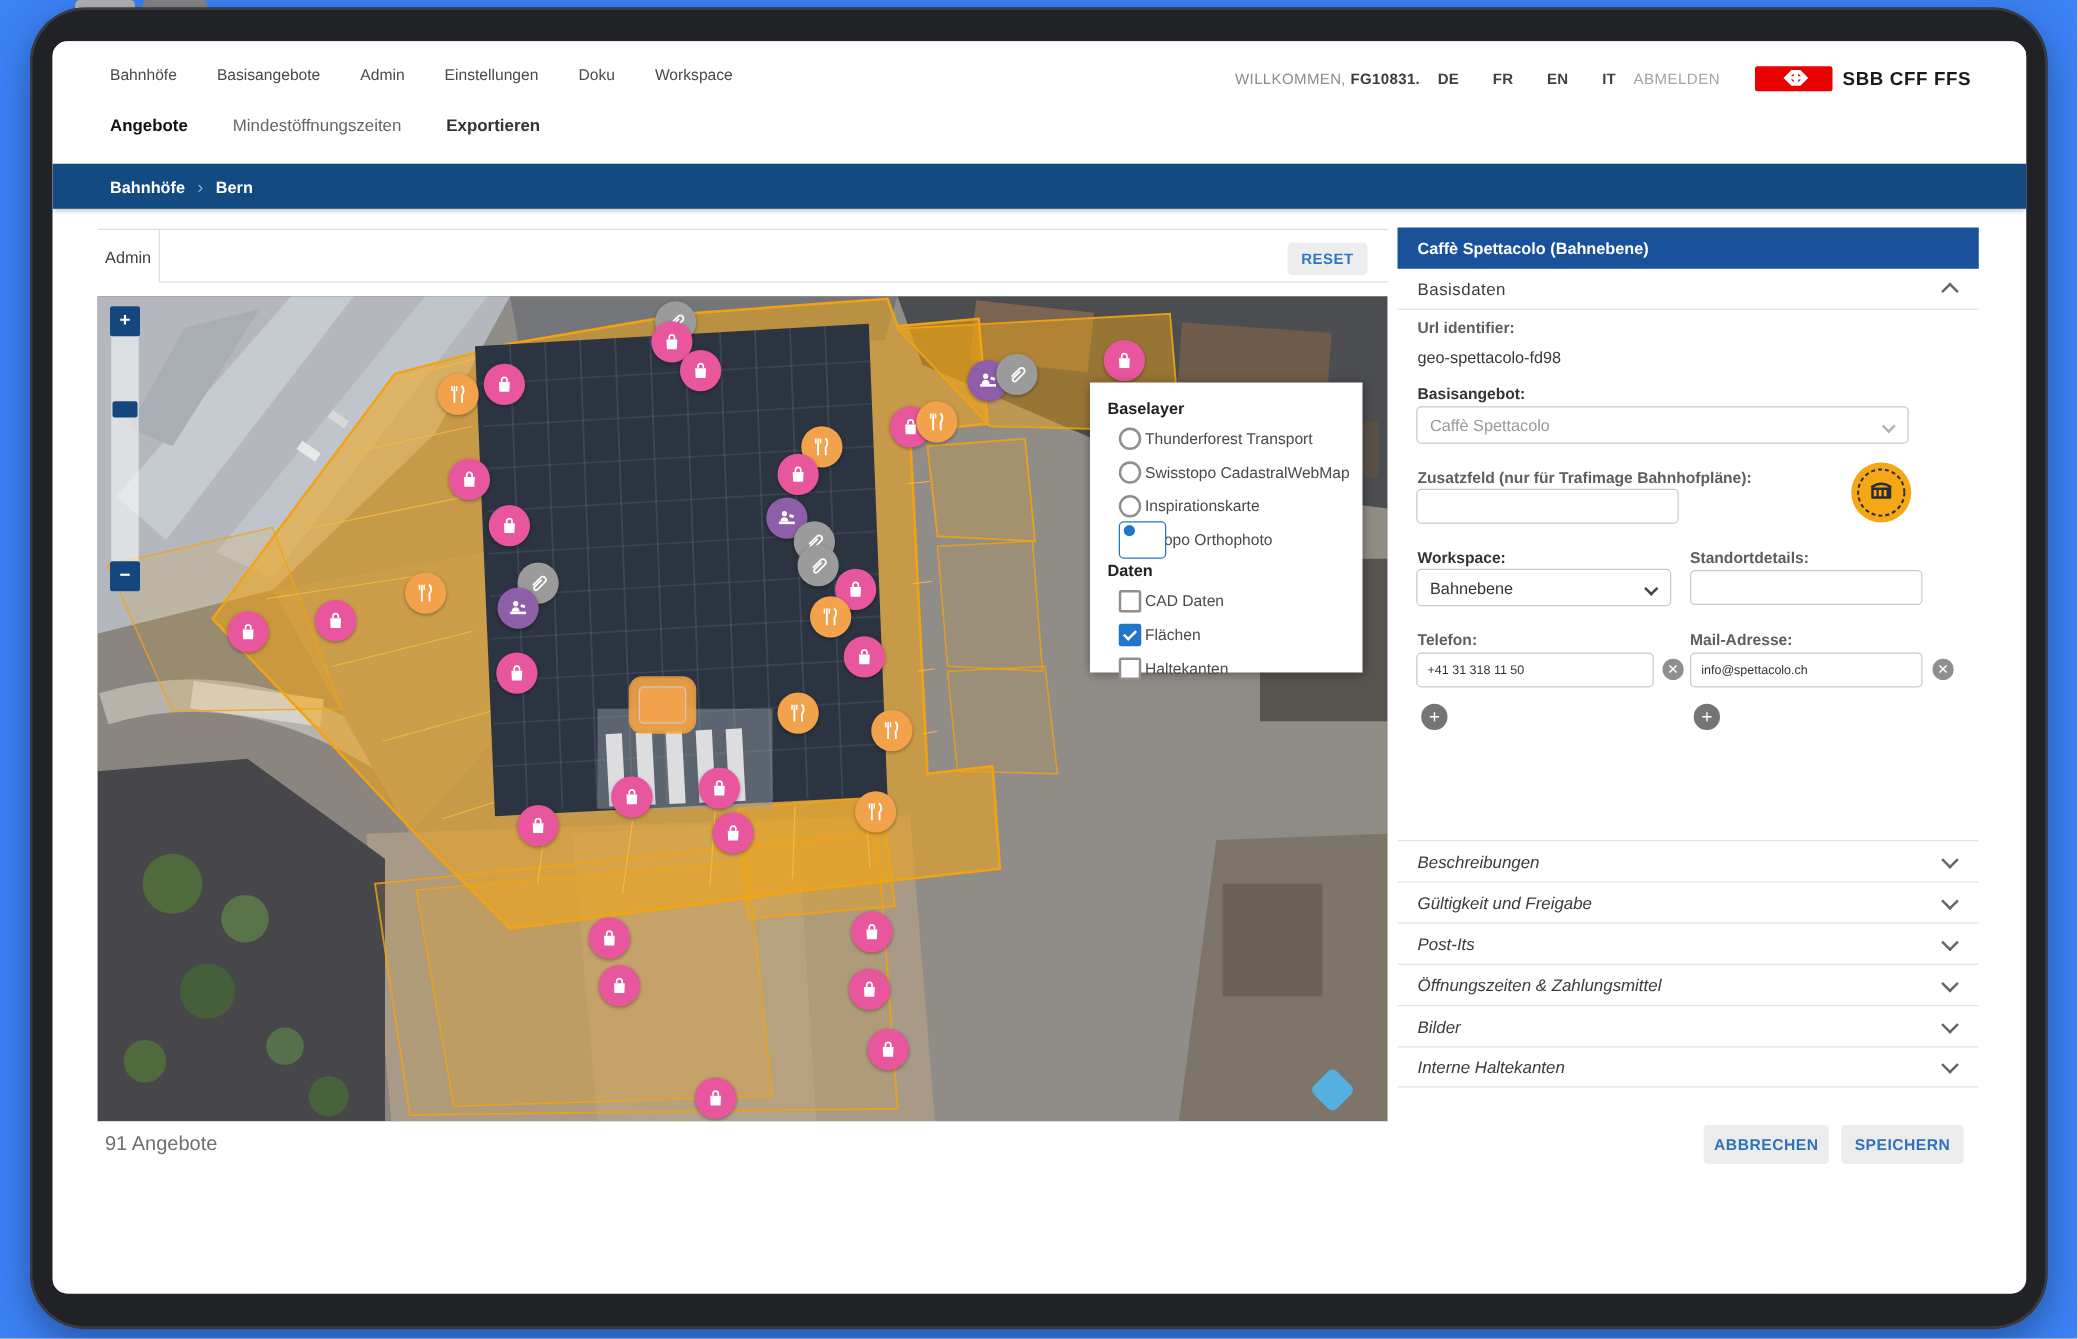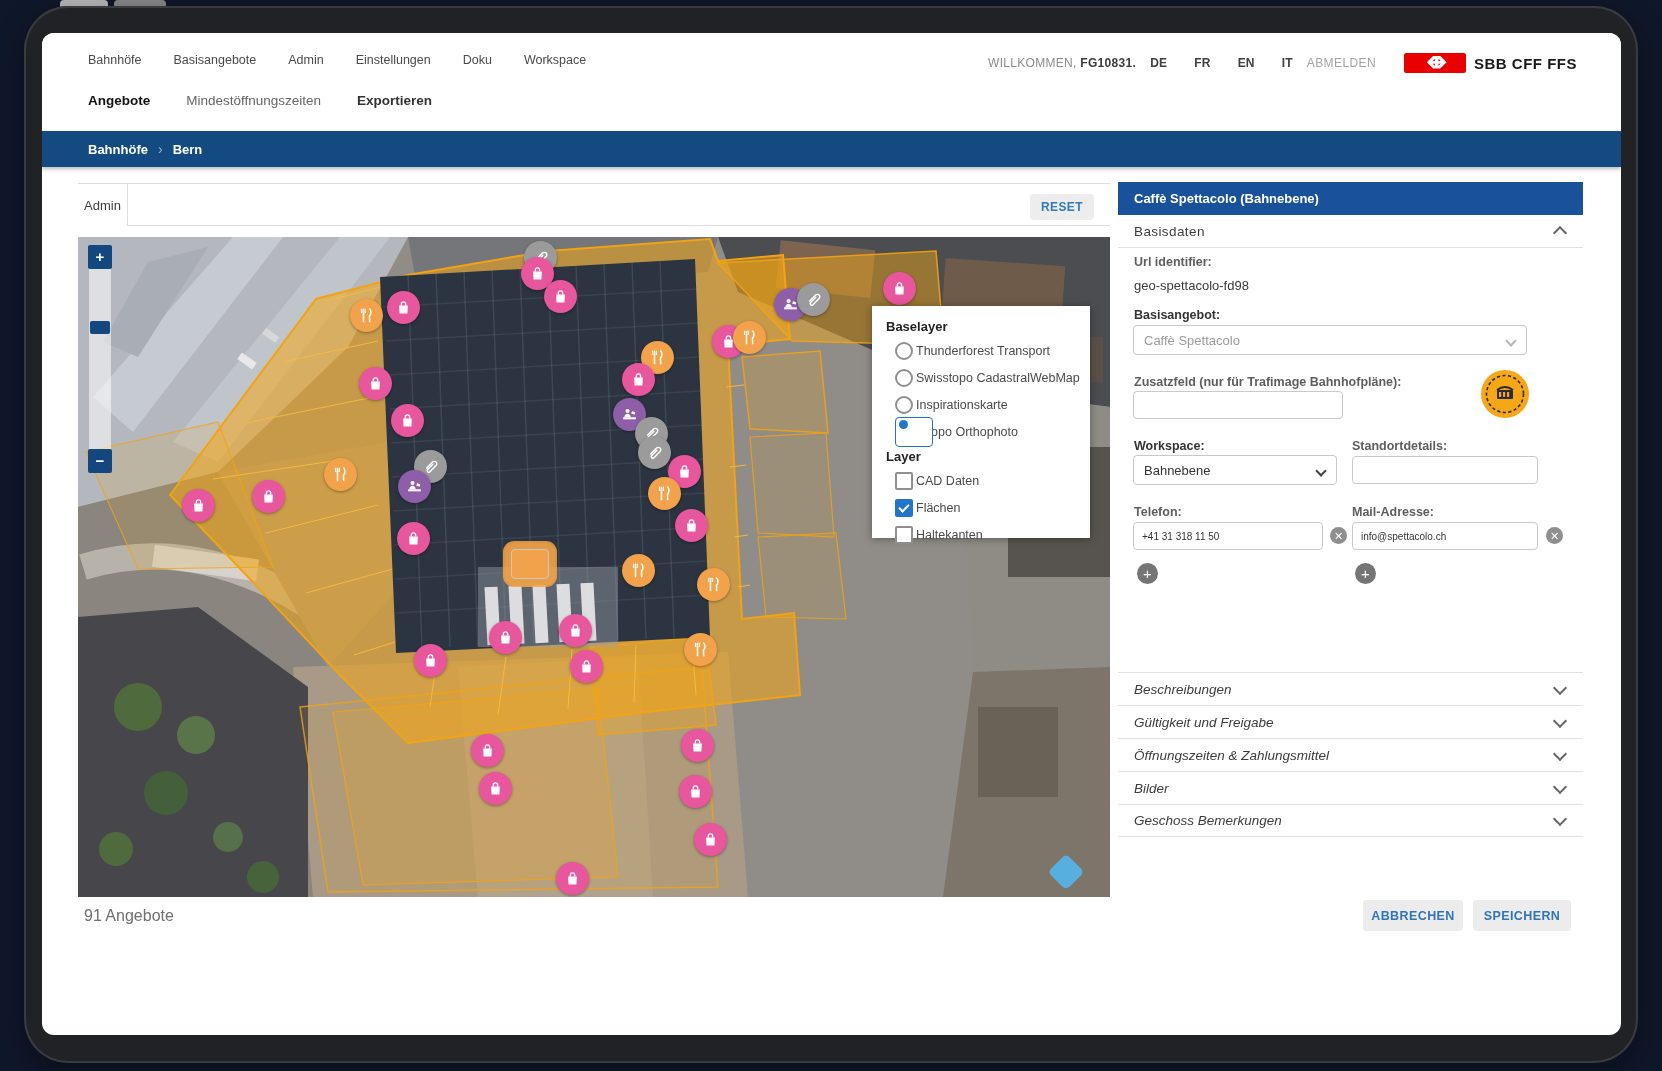--- a/index.html
+++ b/index.html
@@ -1,16 +1,16 @@
 <!DOCTYPE html>
 <html><head>
 <meta charset="utf-8">
 <style>
   html,body{margin:0;padding:0;background:#fff;font-family:"Liberation Sans",sans-serif;}
-  #stage{position:relative;width:1662px;height:1071px;background:#0f172a;overflow:hidden;}
+  #stage{position:relative;width:1662px;height:1071px;background:#3b82f6;overflow:hidden;}
   .bgtab{position:absolute;top:0;height:14px;border-radius:4px 4px 0 0;}
   #bgtab1{left:60px;width:48px;background:#b5b5b5;}
   #bgtab2{left:114px;width:52px;background:#868686;}
   #frame{position:absolute;left:24px;top:6px;width:1614px;height:1057px;background:#212225;border-radius:44px;box-shadow:0 10px 30px rgba(0,0,0,.35), inset 0 0 0 2px #3a3b3f;}
   #content{position:absolute;left:42px;top:33px;width:1579px;height:1002px;background:#fff;border-radius:12px;overflow:hidden;}
 
   
   #topnav{position:absolute;left:0;top:0;width:100%;height:98px;background:#fff;}
   #nav-items{position:absolute;left:46px;top:20px;display:flex;gap:32px;font-size:12.5px;color:#4a4a4a;}
   .nav-item{cursor:pointer;}
@@ -465,21 +465,21 @@
             </div>
             <div class="lp-row">
               <span class="radio"></span>
               <span>Inspirationskarte</span>
             </div>
             <div class="lp-row">
               <span class="radio sel"></span>
               <span>Swisstopo Orthophoto</span>
             </div>
           </div>
-        <div class="lp-title">Layer</div>
+        <div class="lp-title">Daten</div>
         <div id="layer-list">
             <div class="lp-row">
               <span class="cbx"></span>
               <span>CAD Daten</span>
             </div>
             <div class="lp-row">
               <span class="cbx on"></span>
               <span>Flächen</span>
             </div>
             <div class="lp-row">
@@ -543,29 +543,33 @@
       <div id="acc-list">
           <div class="acc-row">
             <span>Beschreibungen</span>
             <span class="chev down"></span>
           </div>
           <div class="acc-row">
             <span>Gültigkeit und Freigabe</span>
             <span class="chev down"></span>
           </div>
           <div class="acc-row">
+            <span>Post-Its</span>
+            <span class="chev down"></span>
+          </div>
+          <div class="acc-row">
             <span>Öffnungszeiten &amp; Zahlungsmittel</span>
             <span class="chev down"></span>
           </div>
           <div class="acc-row">
             <span>Bilder</span>
             <span class="chev down"></span>
           </div>
           <div class="acc-row">
-            <span>Geschoss Bemerkungen</span>
+            <span>Interne Haltekanten</span>
             <span class="chev down"></span>
           </div>
         </div>
 
       <button class="panel-btn" id="btn-cancel">ABBRECHEN</button>
       <button class="panel-btn" id="btn-save">SPEICHERN</button>
     </div>
 
   </div>
 </div>

